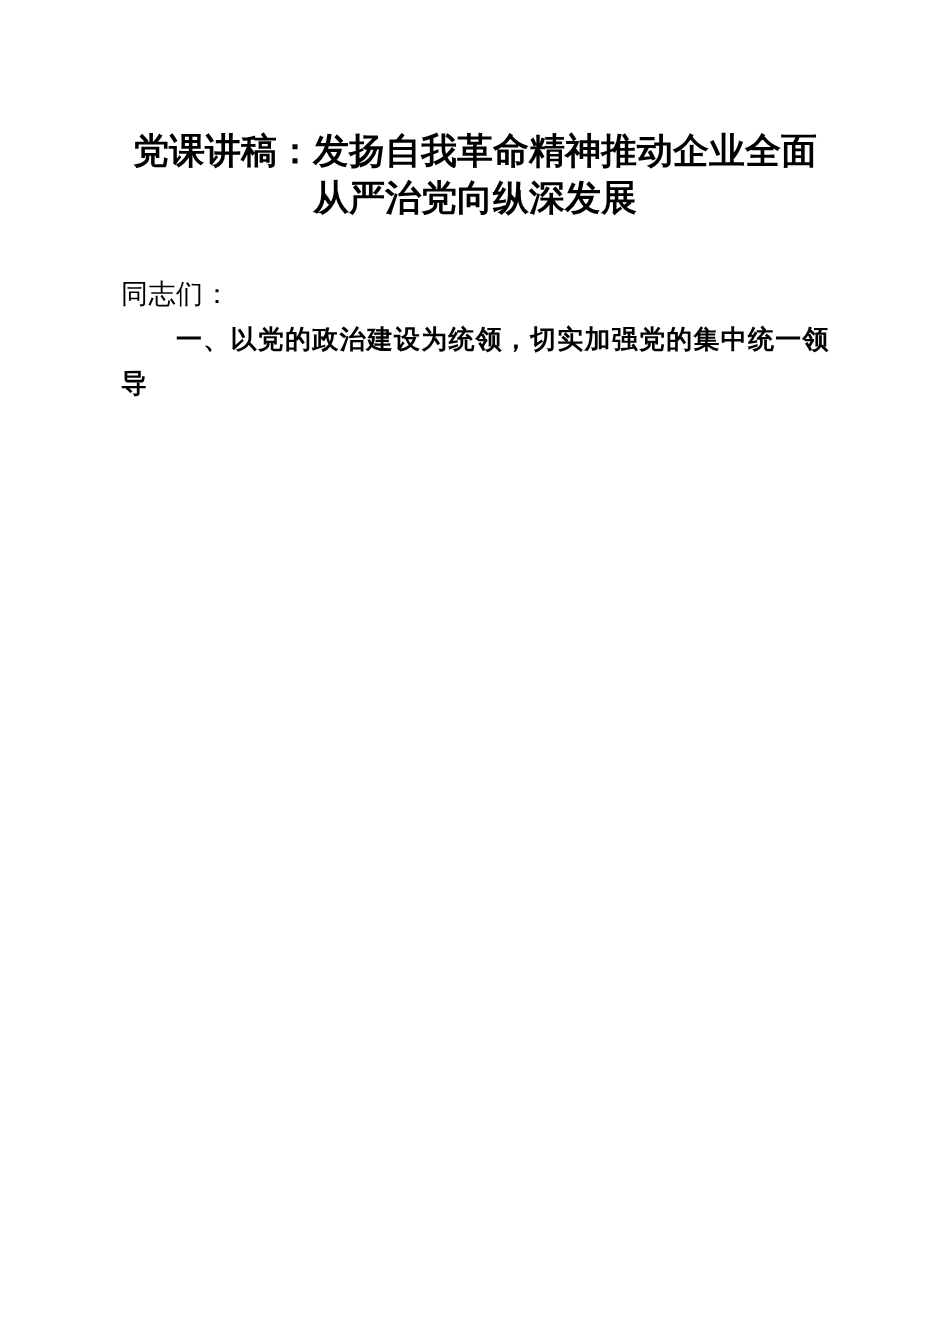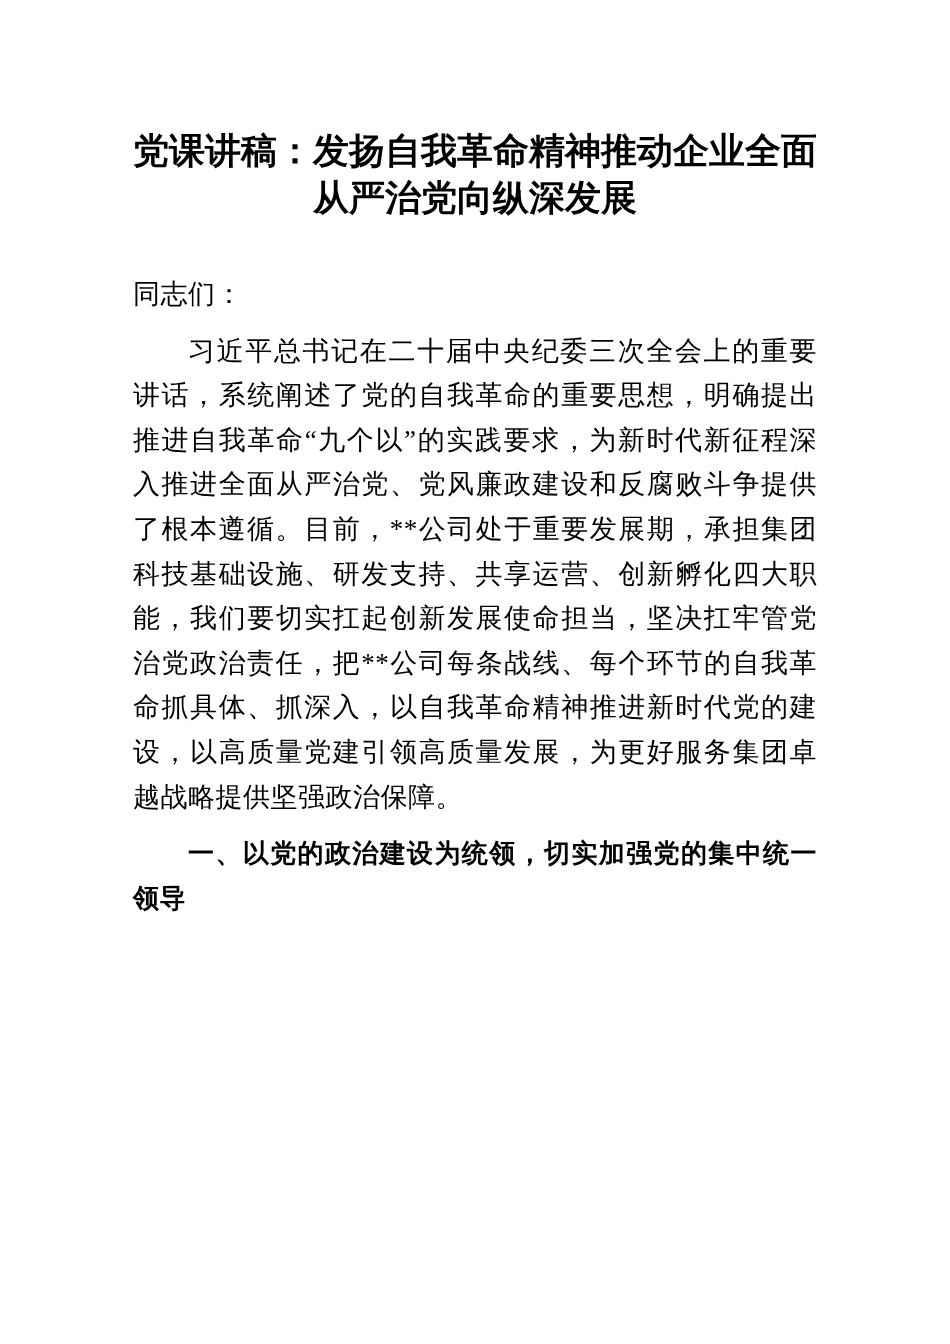--- a/index.html
+++ b/index.html
@@ -24,21 +24,21 @@
     font-family: "Liberation Serif", "DejaVu Serif", serif;
     font-weight: 700;
     font-size: 36px;
     line-height: 47px;
     text-align: center;
     letter-spacing: 0px;
     color: #000000;
   }
   .doc-body p,
   .doc-body h2 {
-    margin: 12px;
+    margin: 0;
     font-size: 27px;
     line-height: 44.6px;
     letter-spacing: 0.5px;
     text-align: justify;
     color: #000000;
   }
   .salutation {
     text-indent: 0;
     font-family: "Liberation Serif", "DejaVu Serif", serif;
     font-weight: 400;
@@ -59,18 +59,17 @@
 </style>
 </head>
 <body>
 
 <div class="page">
   <h1 class="doc-title">党课讲稿：发扬自我革命精神推动企业全面从严治党向纵深发展</h1>
 
   <div class="doc-body">
     <p class="salutation">同志们：</p>
 
-    <p class="para">习近平总书记在二十届中央纪委三次全会上的重要讲话，系统阐述了党的自我革命的重要思想，明确提出推进自我革命“九个以”的实践要求，为新时代新征程深入推进全面从严治党、党风廉政建设和反腐败斗争提供了根本遵循。目前，**公司处于重要发展期，承担集团科技基础设施、研发支持、共享运营、创新孵化四大职能，我们要切实扛起创新发展使命担当，坚决扛牢管党治党政治责任，把**公司每条战线、每个环节的自我革命抓具体、抓深入，以自我革命精神推进新时代党的建设，以高质量党建引领高质量发展，为更好服务集团卓越战略提供坚强政治保障。</p>
 
     <h2 class="section-heading">一、以党的政治建设为统领，切实加强党的集中统一领导</h2>
 
   </div>
 </div>
 
 </body></html>

